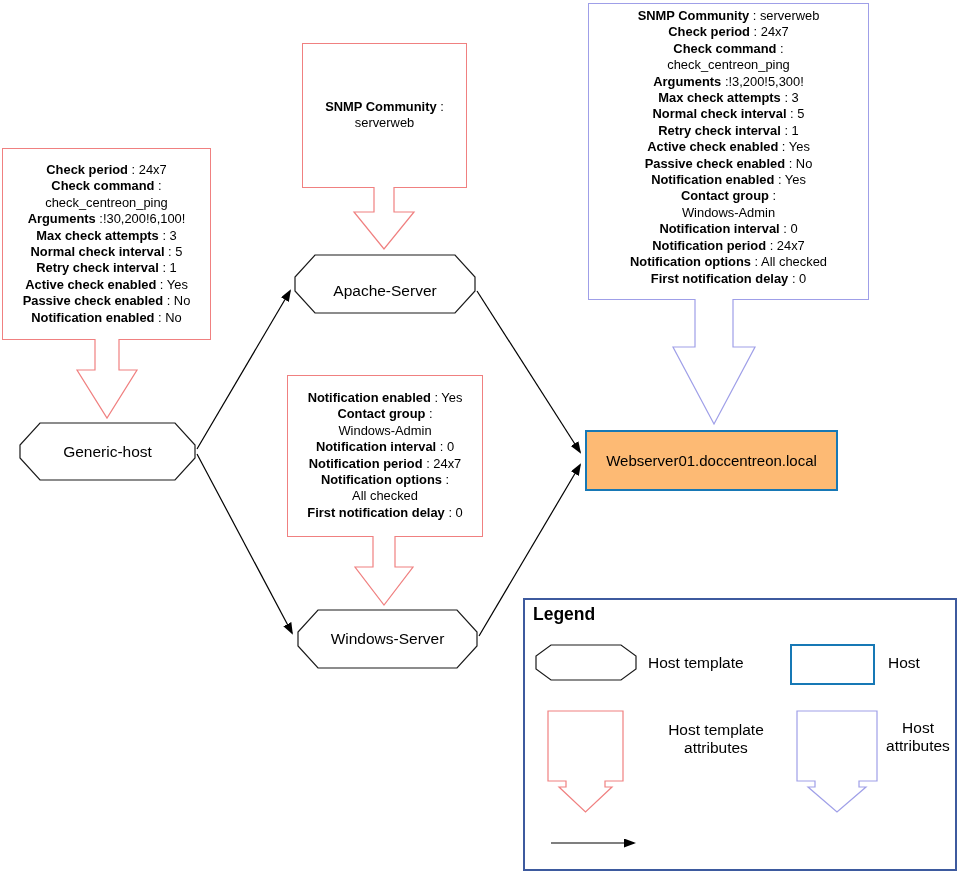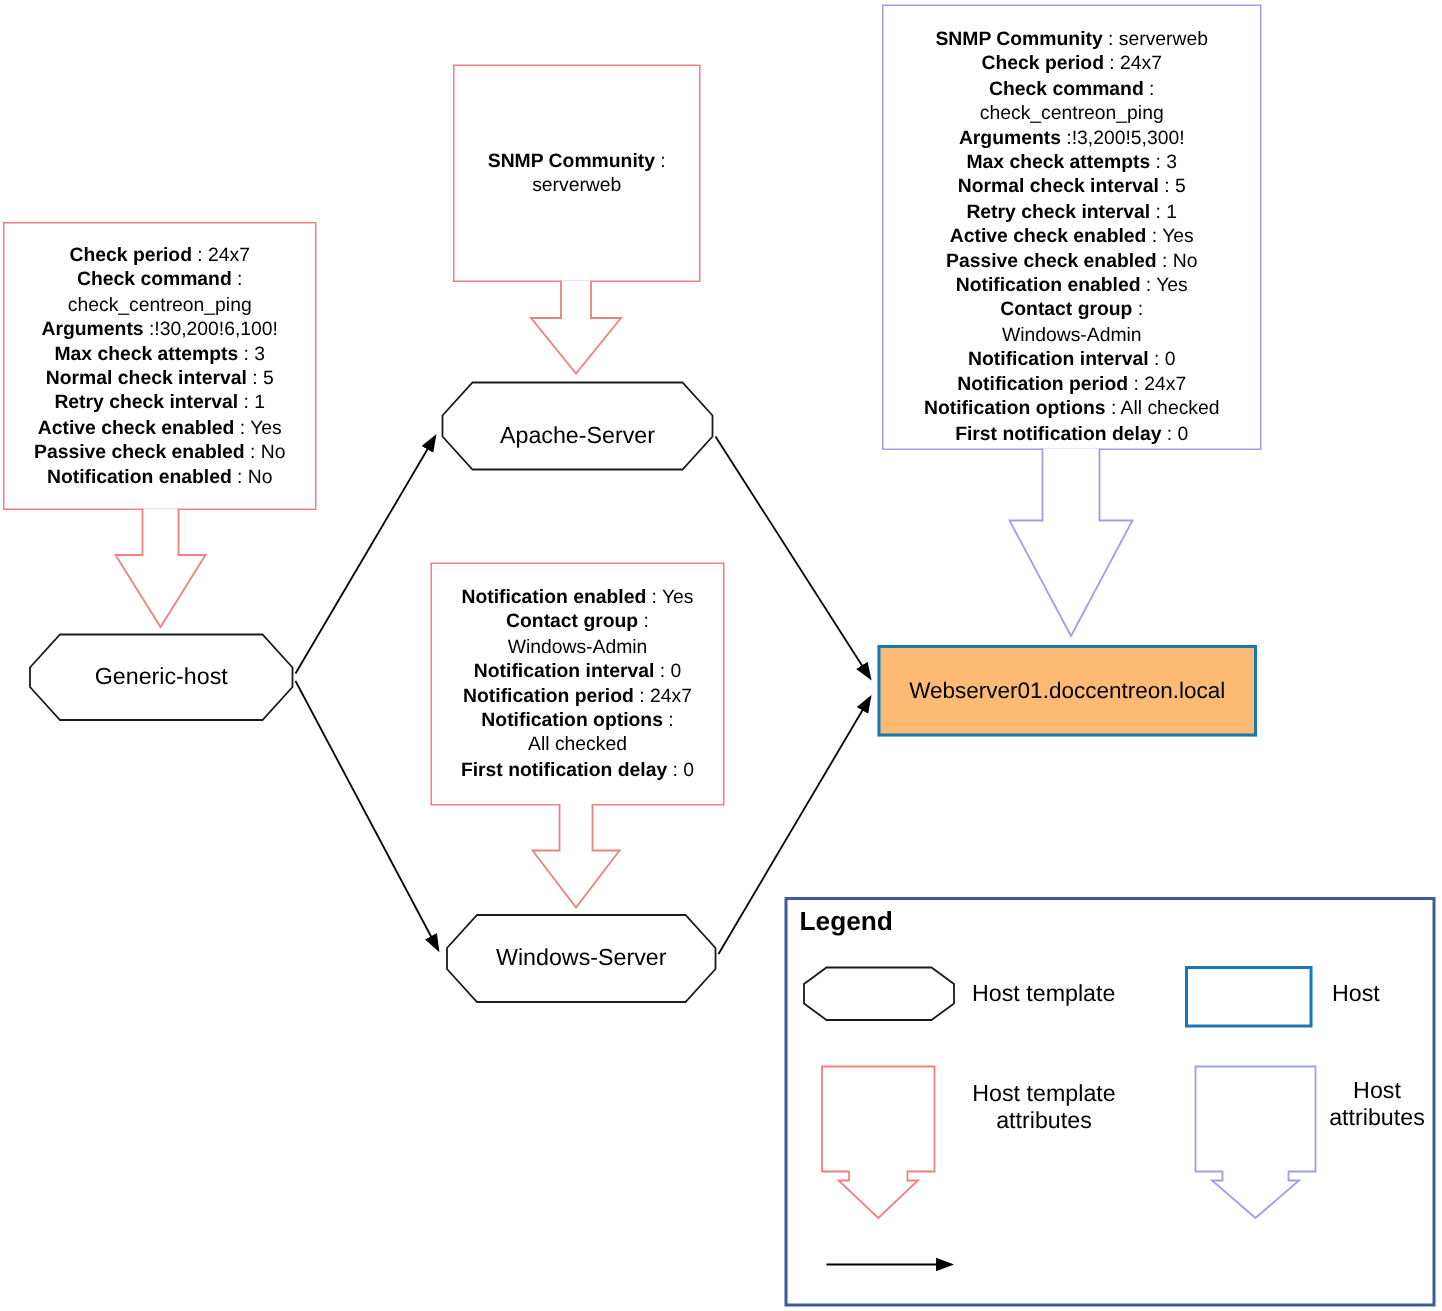--- a/index.html
+++ b/index.html
@@ -11,21 +11,21 @@
   .attr-box{
     position:absolute;background:#fff;border:1px solid #f08080;
     text-align:center;font-size:12.9px;line-height:16.4px;
   }
   .attr-box b{font-weight:bold;}
   .attr-line{white-space:nowrap;}
   .tmpl-border{border-color:var(--template-attr-border);}
   .hostattr-border{border-color:var(--host-attr-border);}
   #box-generic-template{left:2px;top:148px;width:209px;height:192px;padding-top:13px;}
   #box-apache-snmp{left:302px;top:43px;width:165px;height:145px;padding-top:55px;}
-  #box-host-attrs{left:588px;top:3px;width:253px;height:297px;padding-top:14px;}
+  #box-host-attrs{left:588px;top:3px;width:281px;height:297px;padding-top:4px;}
   #box-windows-notif{left:287px;top:375px;width:196px;height:162px;padding-top:14px;}
 
   #svg-layer{position:absolute;left:0;top:0;width:961px;height:874px;pointer-events:none;}
 
   .node-label{
     position:absolute;display:flex;align-items:center;justify-content:center;
     font-size:15.5px;white-space:nowrap;
   }
   #label-apache{left:295px;top:255px;width:180px;height:72px;}
   #label-generic{left:20px;top:423px;width:175px;height:57px;}
@@ -42,21 +42,21 @@
     border:2px solid var(--legend-border);background:#fff;
   }
   #legend-title{position:absolute;left:533px;top:604px;font-size:17.5px;font-weight:bold;}
   .legend-label{position:absolute;font-size:15.5px;}
   #legend-host-template-label{left:648px;top:654px;text-align:center;}
   #legend-host-rect{
     position:absolute;left:790px;top:644px;width:85px;height:41px;
     border:2px solid var(--host-border);background:#fff;
   }
   #legend-host-label{left:888px;top:654px;}
-  #legend-tmplattr-label{left:636px;top:721px;width:120px;text-align:center;line-height:18px;}
+  #legend-tmplattr-label{left:656px;top:721px;width:120px;text-align:center;line-height:18px;}
   #legend-hostattr-label{left:879px;top:719px;width:78px;text-align:center;line-height:18px;}
   #legend-parent-label{left:625px;top:834px;margin-top:43px;}
 </style>
 </head>
 <body>
 
 <div id="stage">
 
   <div id="box-generic-template" class="attr-box tmpl-border">
       <div class="attr-line"><b>Check period</b><span> : 24x7</span></div>

